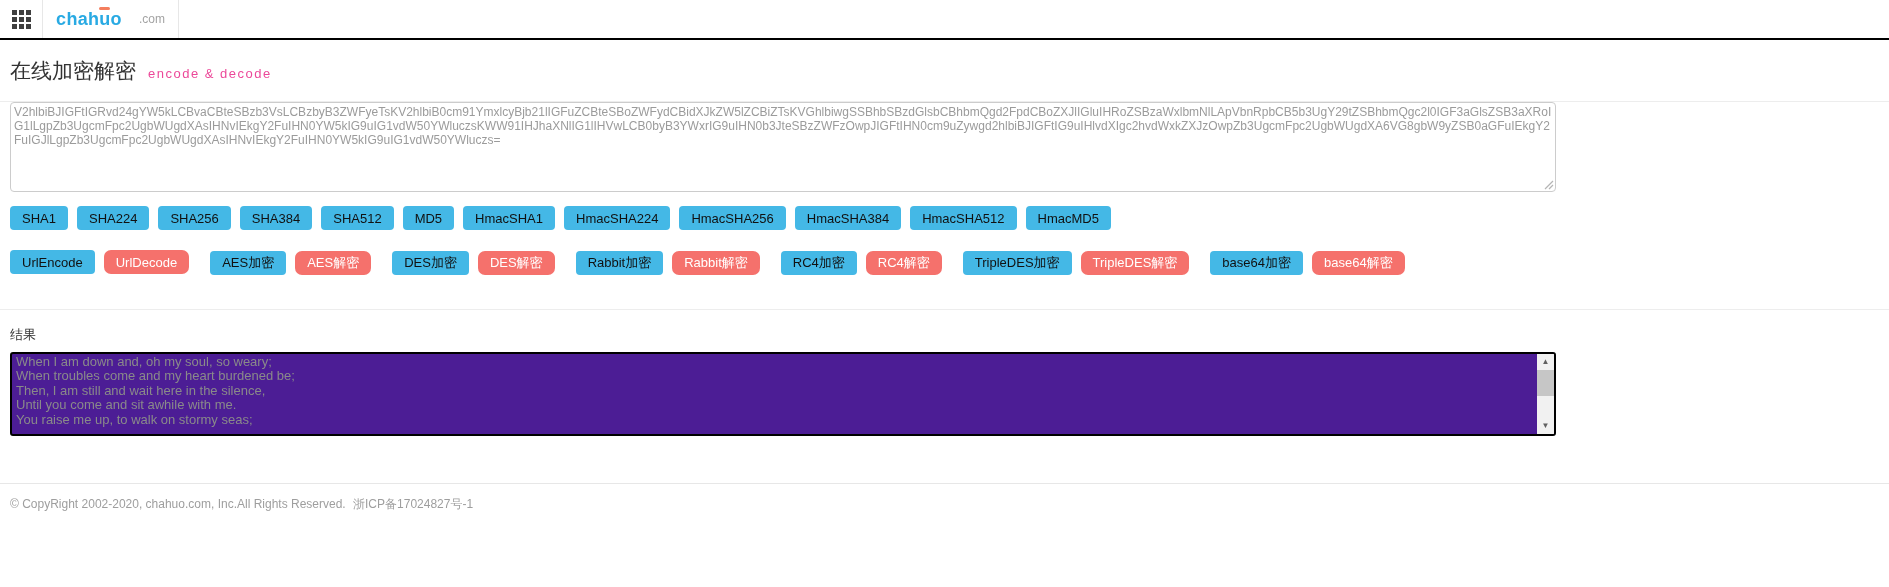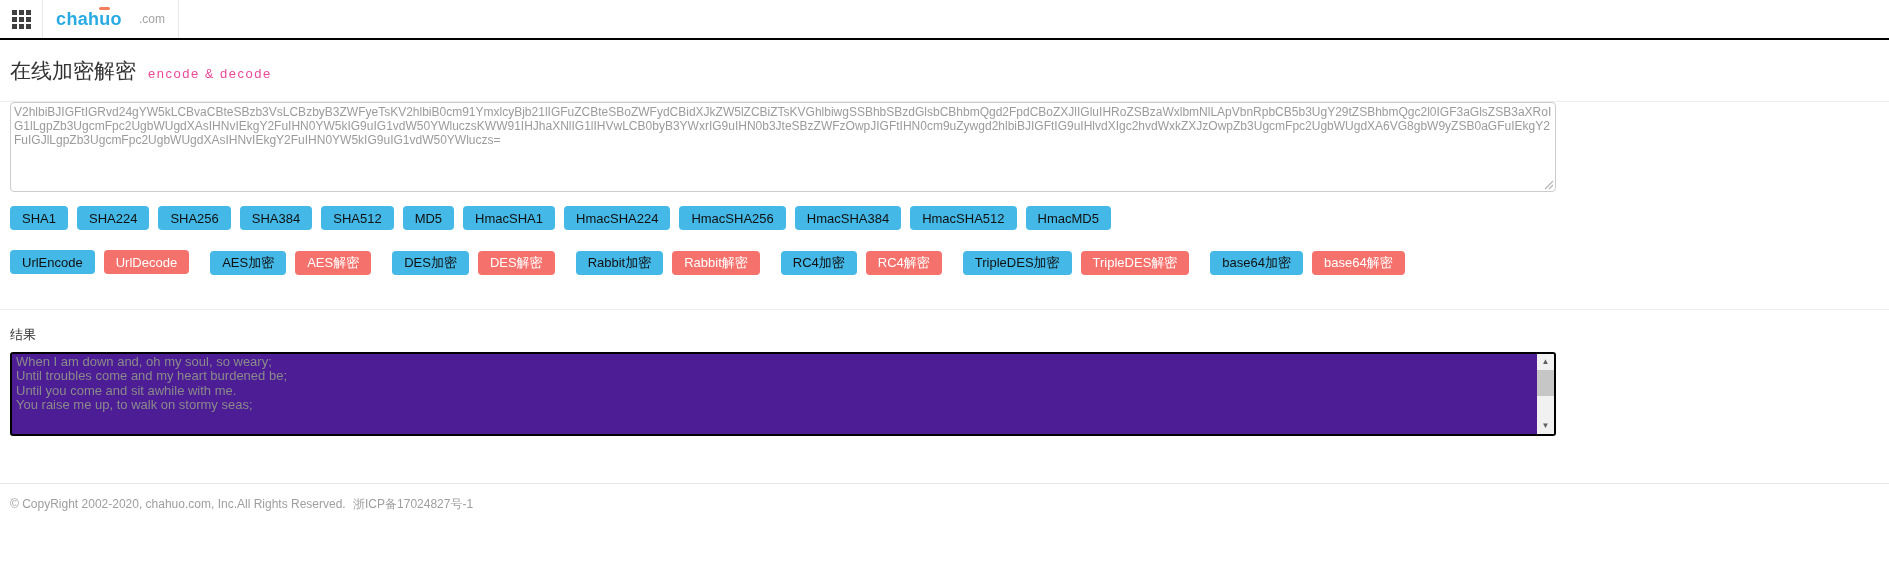--- a/index.html
+++ b/index.html
@@ -35,21 +35,21 @@
               font-family:"Liberation Sans", sans-serif; font-size:12px; line-height:14px; color:#9b9b9b;
               resize:none; overflow:hidden; word-break:break-all; outline:none; display:block; }
   .grip { position:absolute; right:2px; bottom:2px; pointer-events:none; }
 
   
   .btn-row { margin-top:14px; white-space:nowrap; }
   .btn-row.second { margin-top:20px; }
   .btn { display:inline-flex; align-items:center; height:24px; padding:0 12px; margin-right:9px;
          border:none; border-radius:4px; font-family:"Liberation Sans", sans-serif; font-size:13px; cursor:pointer; }
   .btn-blue { background:var(--btn-blue,#44b8e6); color:#111; }
-  .btn-red  { background:var(--btn-red,#f5716c); color:#fff; }
+  .btn-red  { background:var(--btn-red,#f5716c); color:#fff;border-radius:7px; }
   .btn-group { display:inline-block; margin-right:12px; }
 
   
   .result-box { position:relative; width:1546px; height:84px; border:2px solid #000; border-radius:3px; overflow:hidden; background:#4c1d95; }
   .result-text { position:absolute; left:0; top:0; right:17px; bottom:0; padding:1px 4px; overflow:hidden;
                  font-size:13px; line-height:14.5px; color:#8a8a8a; }
   .caret { display:inline-block; width:1px; height:13px; background:#000; vertical-align:-2px; margin-left:1px; }
   .vscroll { position:absolute; top:0; right:0; bottom:0; width:17px; background:#f1f1f1; display:flex; flex-direction:column; }
   .sbtn { height:16px; display:flex; align-items:center; justify-content:center; font-size:8px; color:#606060; background:#f1f1f1; cursor:pointer; }
   .strack { flex:1; position:relative; }
@@ -101,21 +101,22 @@
   <div class="btn-row second"><span class="btn-group"><button class="btn btn-blue">UrlEncode</button><button class="btn btn-red">UrlDecode</button></span><span class="btn-group"><button class="btn btn-blue">AES加密</button><button class="btn btn-red">AES解密</button></span><span class="btn-group"><button class="btn btn-blue">DES加密</button><button class="btn btn-red">DES解密</button></span><span class="btn-group"><button class="btn btn-blue">Rabbit加密</button><button class="btn btn-red">Rabbit解密</button></span><span class="btn-group"><button class="btn btn-blue">RC4加密</button><button class="btn btn-red">RC4解密</button></span><span class="btn-group"><button class="btn btn-blue">TripleDES加密</button><button class="btn btn-red">TripleDES解密</button></span><span class="btn-group"><button class="btn btn-blue">base64加密</button><button class="btn btn-red">base64解密</button></span></div>
 </section>
 
 <hr class="divider" style="margin-top:34px;">
 
 <section class="content">
   <label class="field-label" style="margin-top:16px;">结果</label>
   <div class="result-box">
     <div class="result-text">
         <div>When I am down and, oh my soul, so weary;</div>
-        <div>Until troubles come and my heart burdened be;</div>
+        <div>When troubles come and my heart burdened be;</div>
+        <div>Then, I am still and wait here in the silence,</div>
         <div>Until you come and sit awhile with me.</div>
         <div>You raise me up, to walk on stormy seas;</div>
       </div>
     <div class="vscroll">
       <div class="sbtn">▲</div>
       <div class="strack">
         <div class="sthumb"></div>
       </div>
       <div class="sbtn">▼</div>
     </div>

